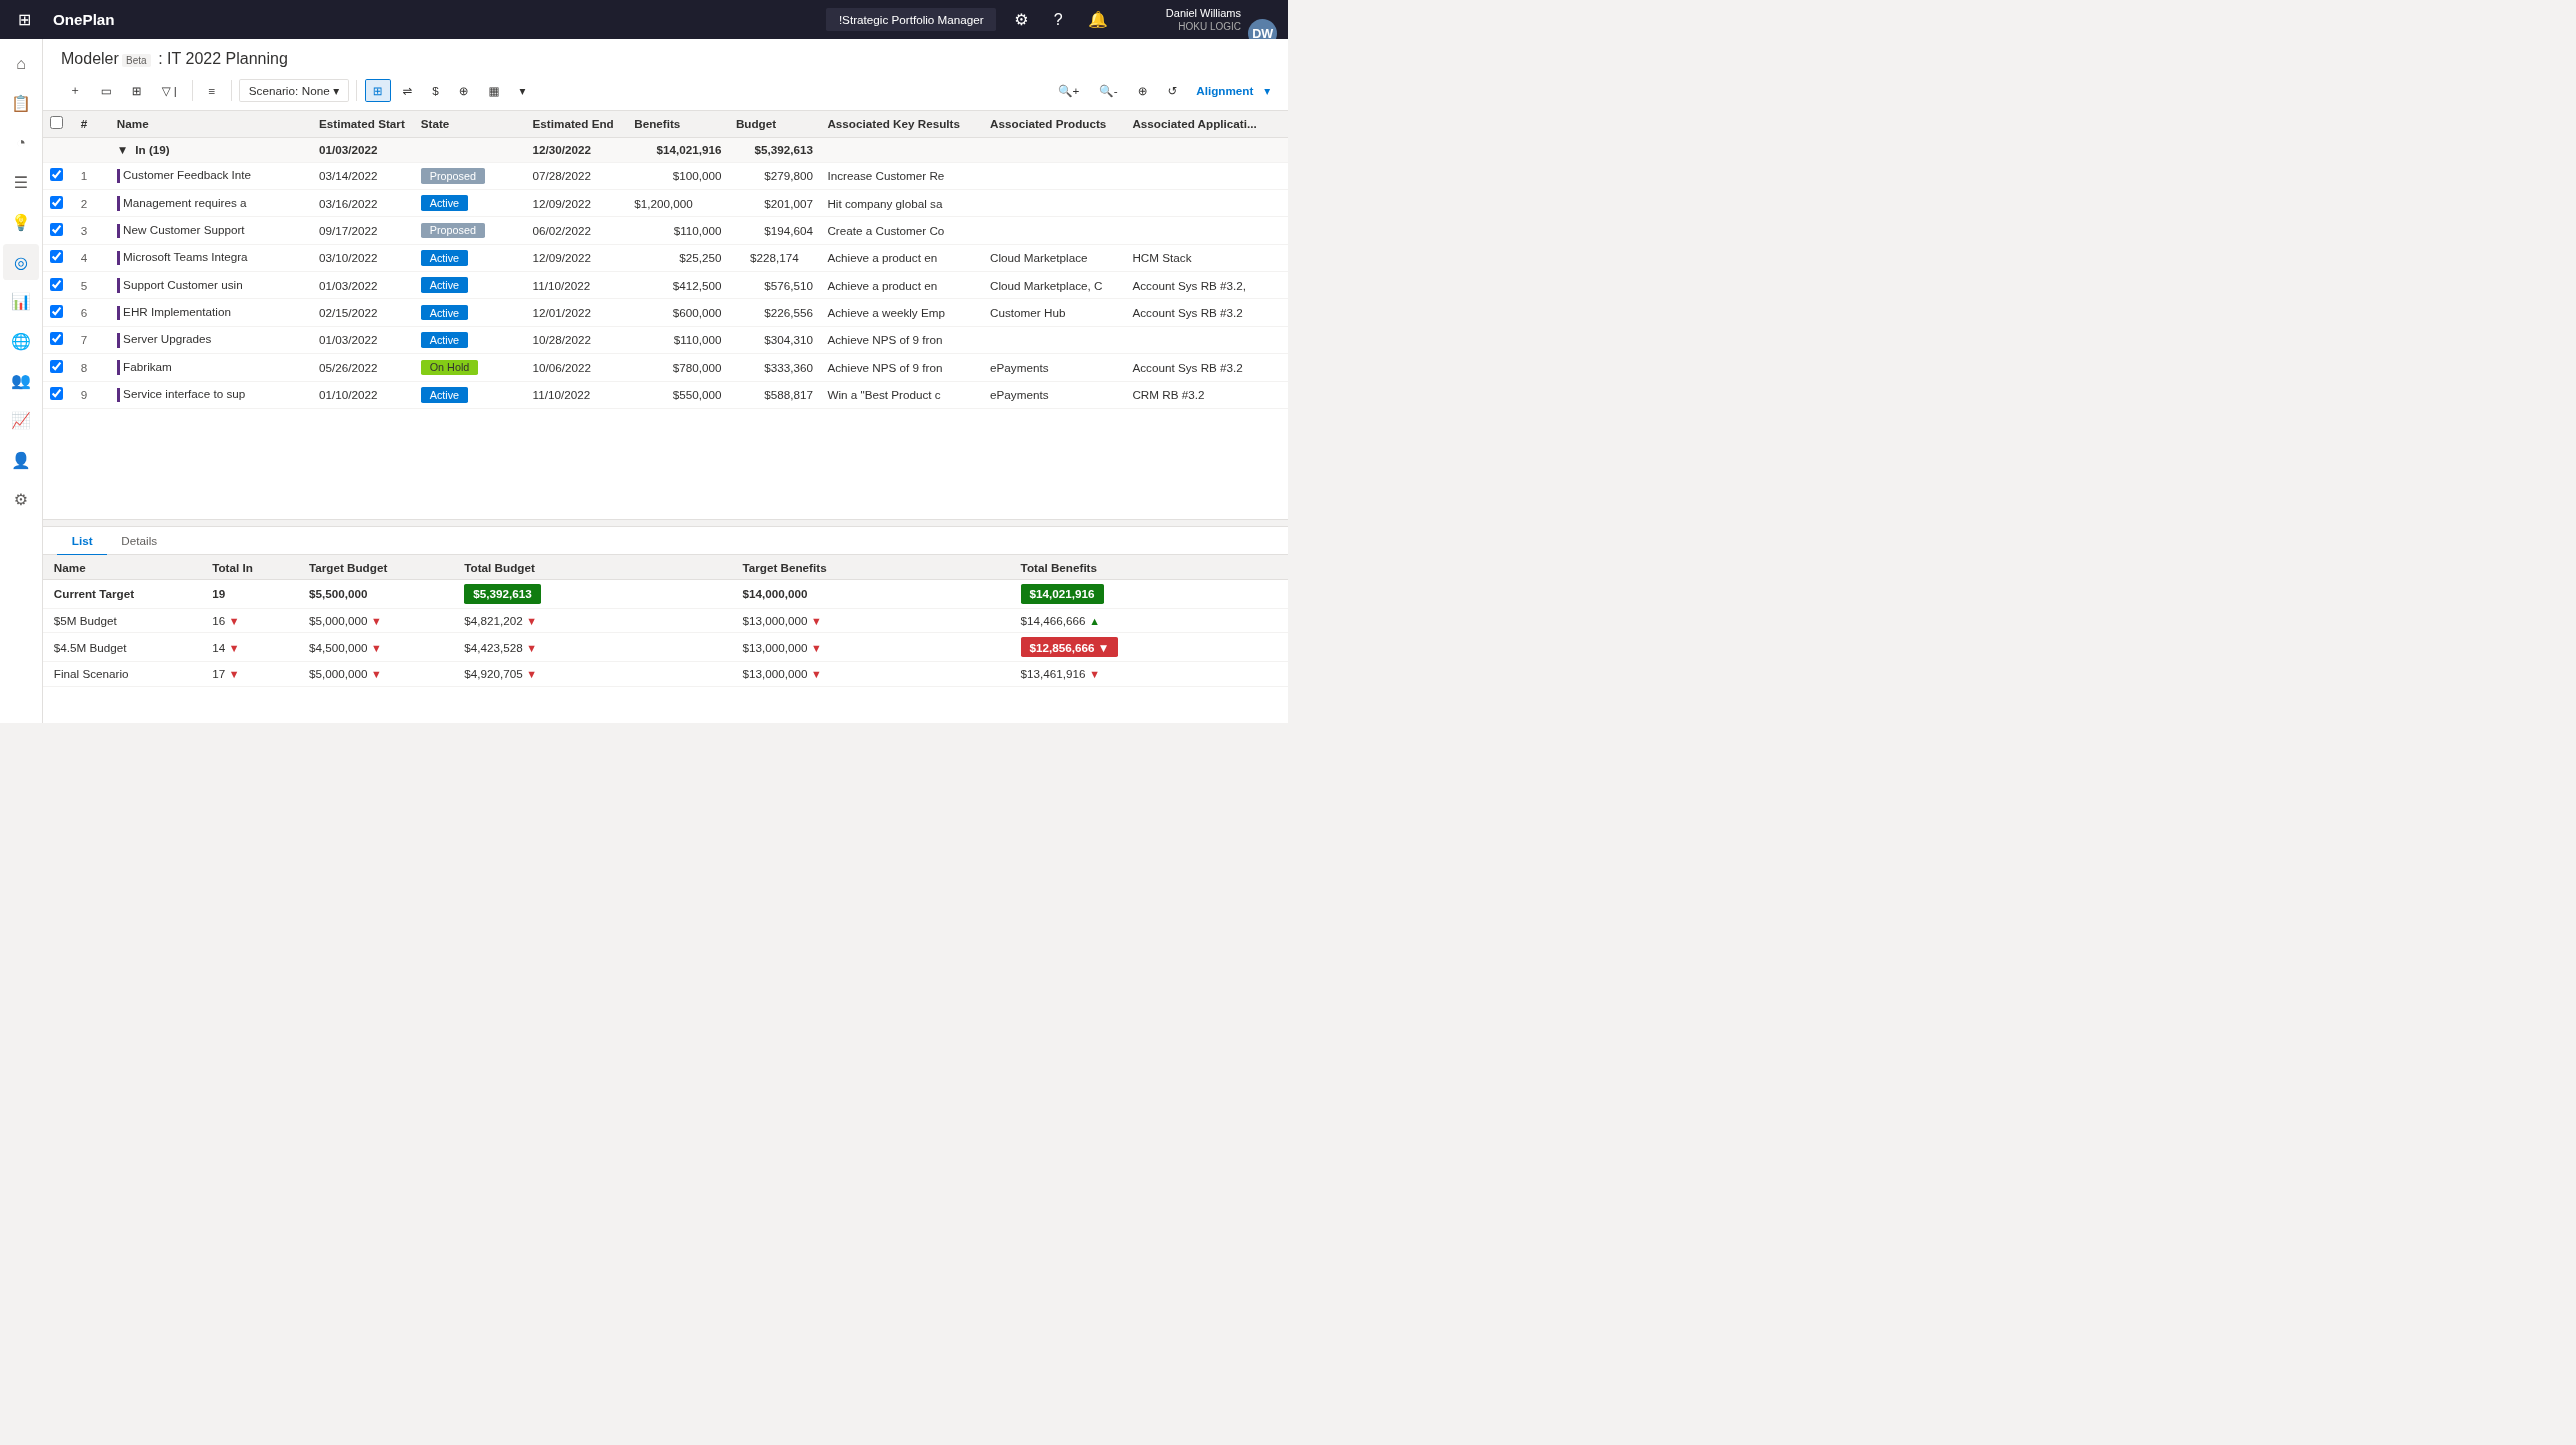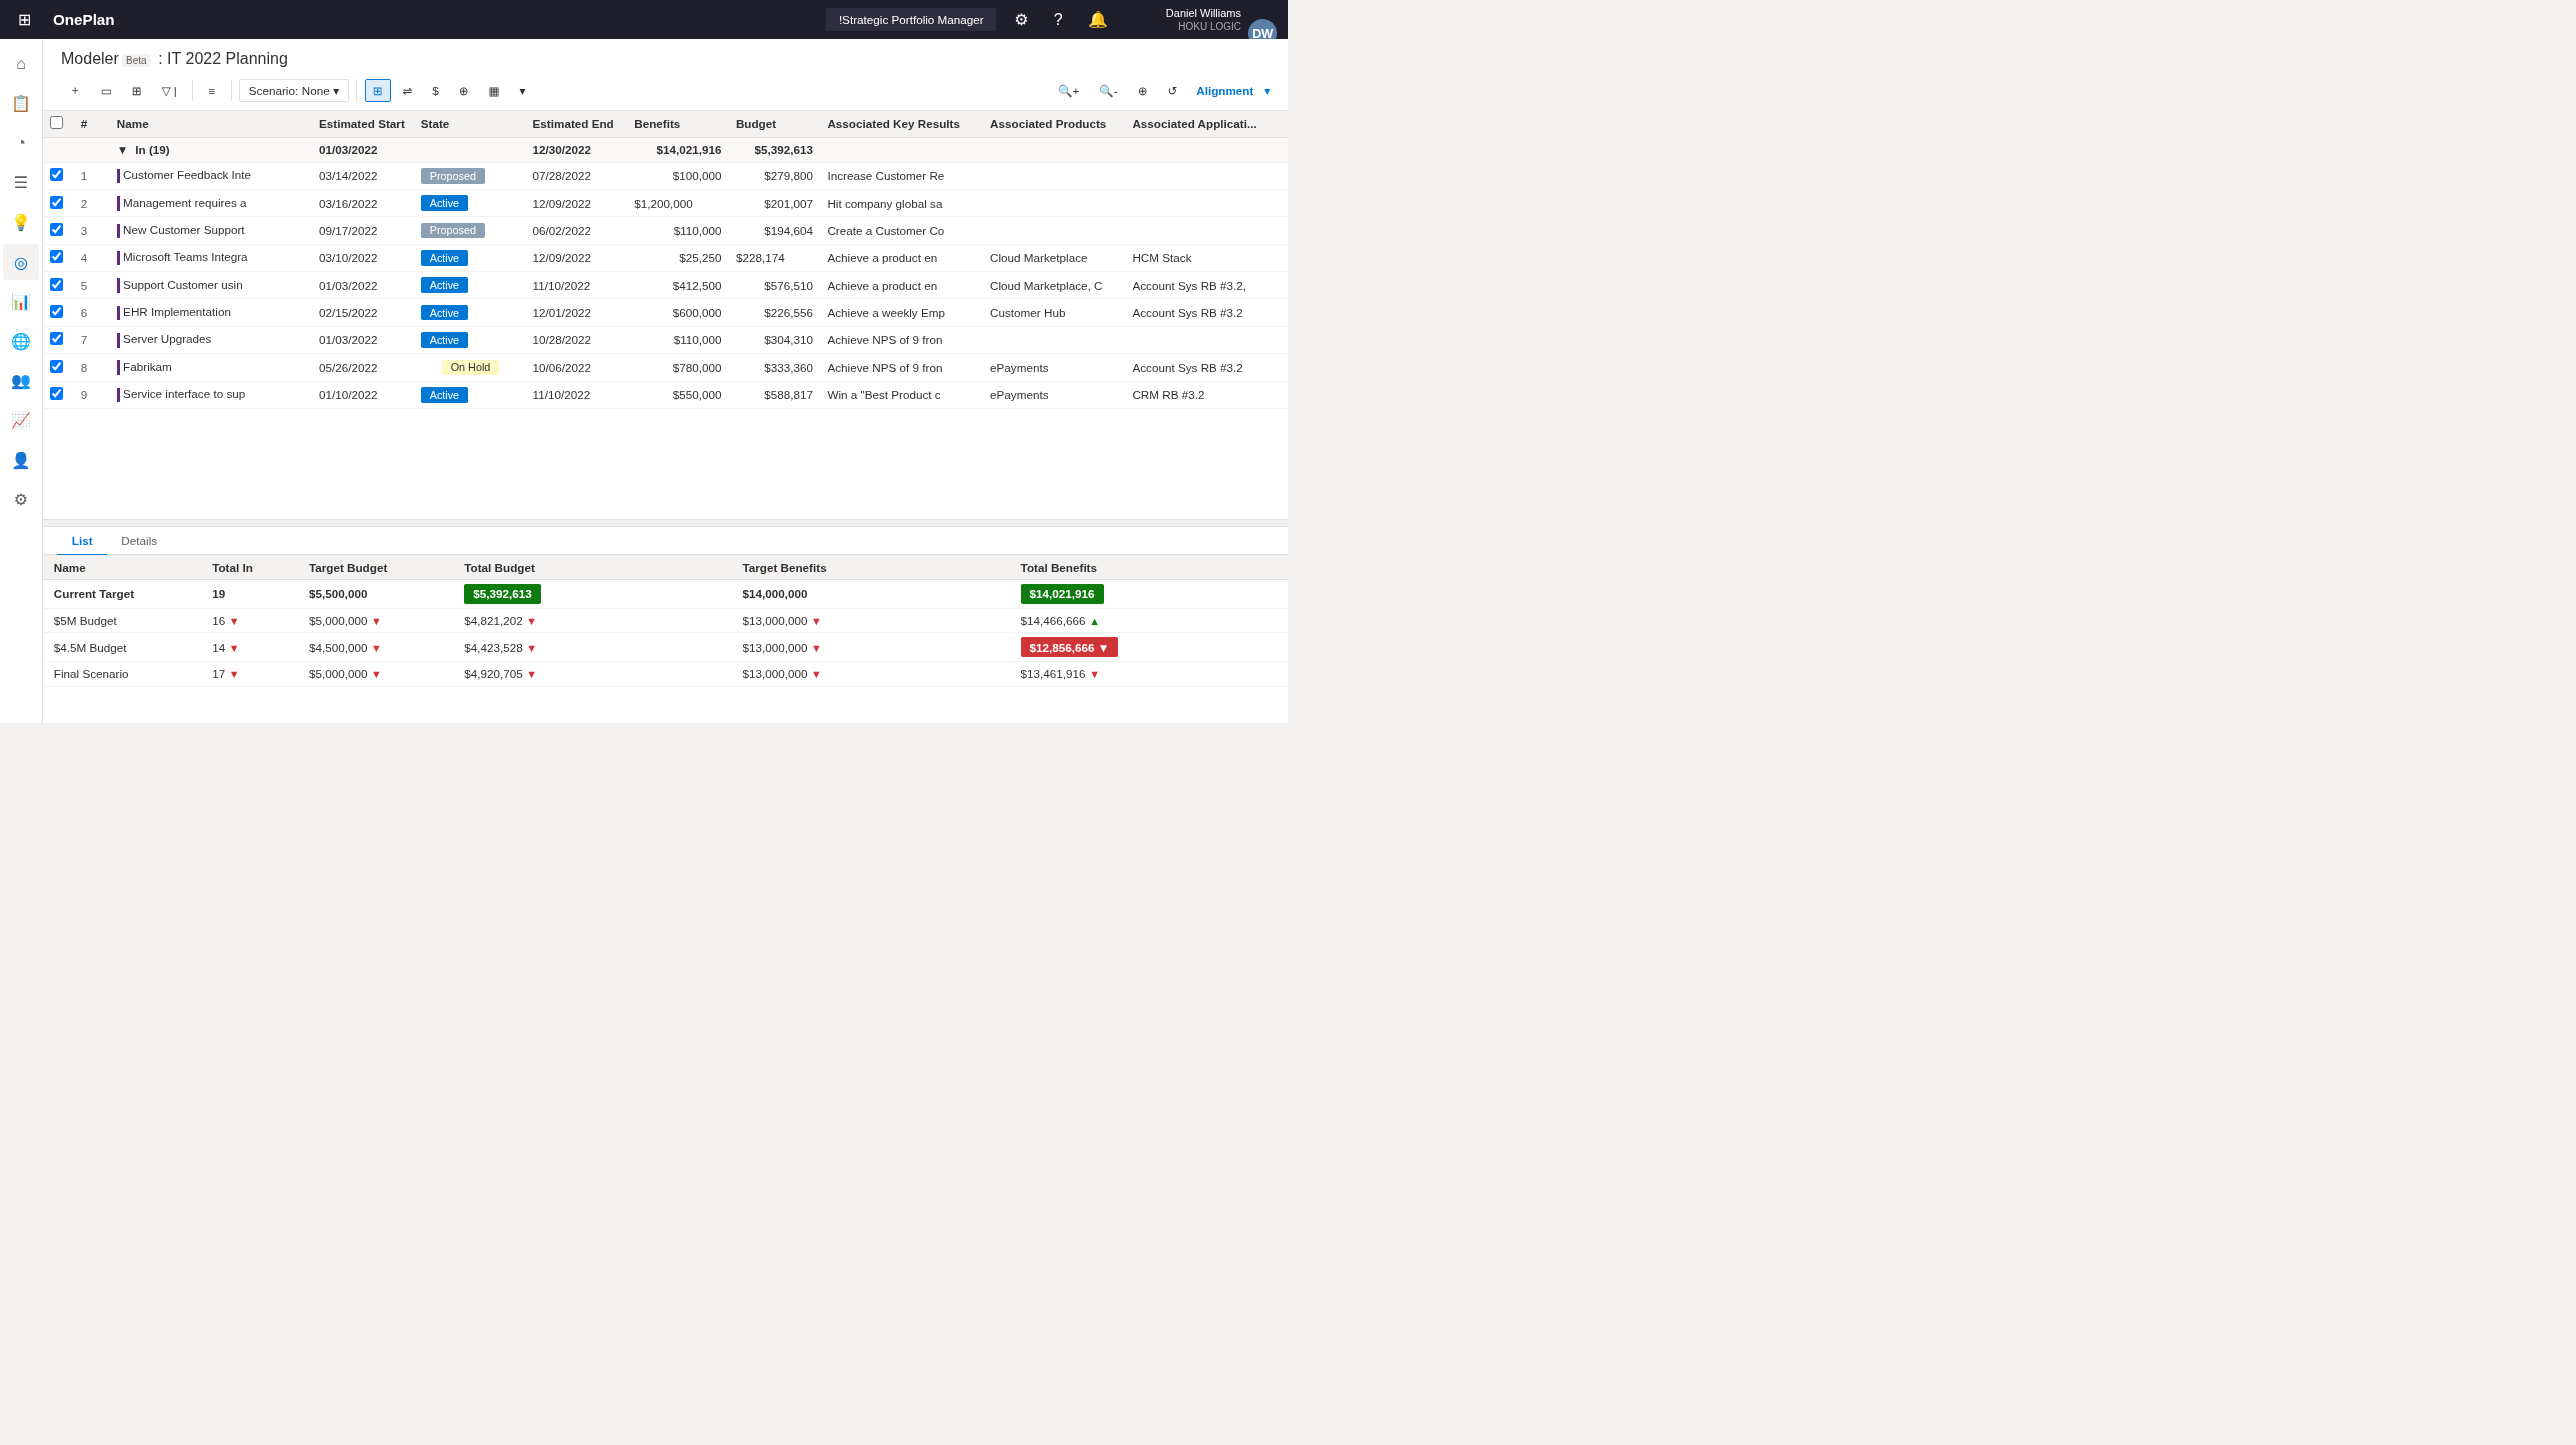--- a/index.html
+++ b/index.html
@@ -105,21 +105,21 @@
     .key-results-col { width: 144px; }
     .assoc-products-col { width: 126px; }
     .assoc-app-col { width: 144px; }
 
     .state-badge {
       display: inline-block; padding: 1.8px 9px; border-radius: 1.8px;
       font-size: 10.8px; color: #fff; font-weight: 500;
     }
     .state-proposed { background: #8da0b3; }
     .state-active { background: #0078d4; }
-    .state-on-hold { background: #fef9c3; color: #323130; margin-left: 21px; }
+    .state-on-hold { background: #84cc16; color: #323130; }
 
     .row-bar {
       display: inline-block; width: 2.7px; height: 14.4px;
       background: #5b2d82; margin-right: 3.6px; vertical-align: middle;
     }
 
     .group-row td {
       background: #f9f8f7; font-weight: 600;
     }
 
@@ -311,21 +311,21 @@
     <td></td>
   </tr>
             <tr>
     <td><input type="checkbox" checked="" style=""></td>
     <td style="color:#605e5c">4</td>
     <td><span class="row-bar"></span>Microsoft Teams Integra</td>
     <td>03/10/2022</td>
     <td><span class="state-badge state-active">Active</span></td>
     <td>12/09/2022</td>
     <td style="text-align:right">$25,250</td>
-    <td style="text-align:left">$228,174</td>
+    <td style="text-align:center">$228,174</td>
     <td>Achieve a product en</td>
     <td>Cloud Marketplace</td>
     <td>HCM Stack</td>
   </tr>
             <tr>
     <td><input type="checkbox" checked="" style=""></td>
     <td style="color:#605e5c">5</td>
     <td><span class="row-bar"></span>Support Customer usin</td>
     <td>01/03/2022</td>
     <td><span class="state-badge state-active">Active</span></td>

